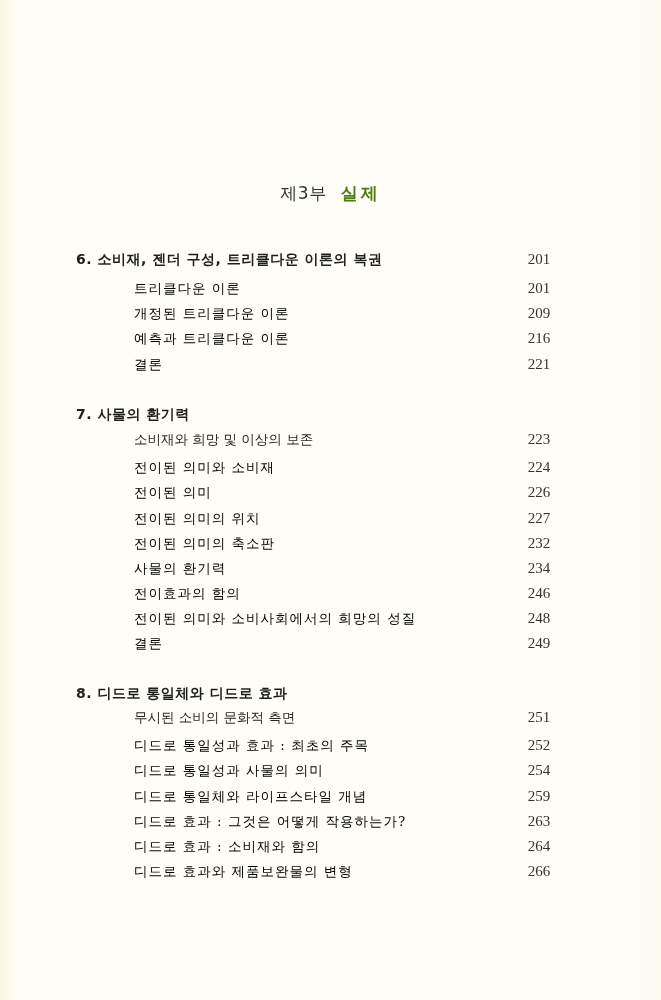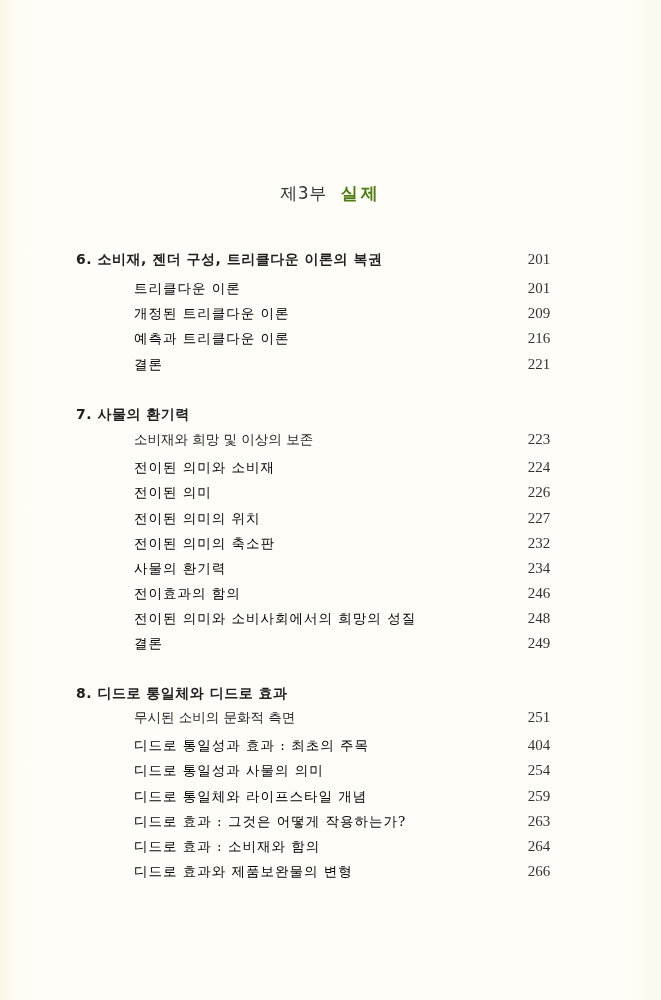--- a/index.html
+++ b/index.html
@@ -139,21 +139,21 @@
   <div class="row chapter" style="top:681px;">
     <span class="label">8. 디드로 통일체와 디드로 효과</span>
     <span class="page"></span>
   </div>
   <div class="row section" style="top:705px;">
     <span class="label">무시된 소비의 문화적 측면</span>
     <span class="page">251</span>
   </div>
   <div class="row item" style="top:733px;">
     <span class="label">디드로 통일성과 효과 : 최초의 주목</span>
-    <span class="page">404</span>
+    <span class="page">252</span>
   </div>
   <div class="row item" style="top:758px;">
     <span class="label">디드로 통일성과 사물의 의미</span>
     <span class="page">254</span>
   </div>
   <div class="row item" style="top:784px;">
     <span class="label">디드로 통일체와 라이프스타일 개념</span>
     <span class="page">259</span>
   </div>
   <div class="row item" style="top:809px;">

